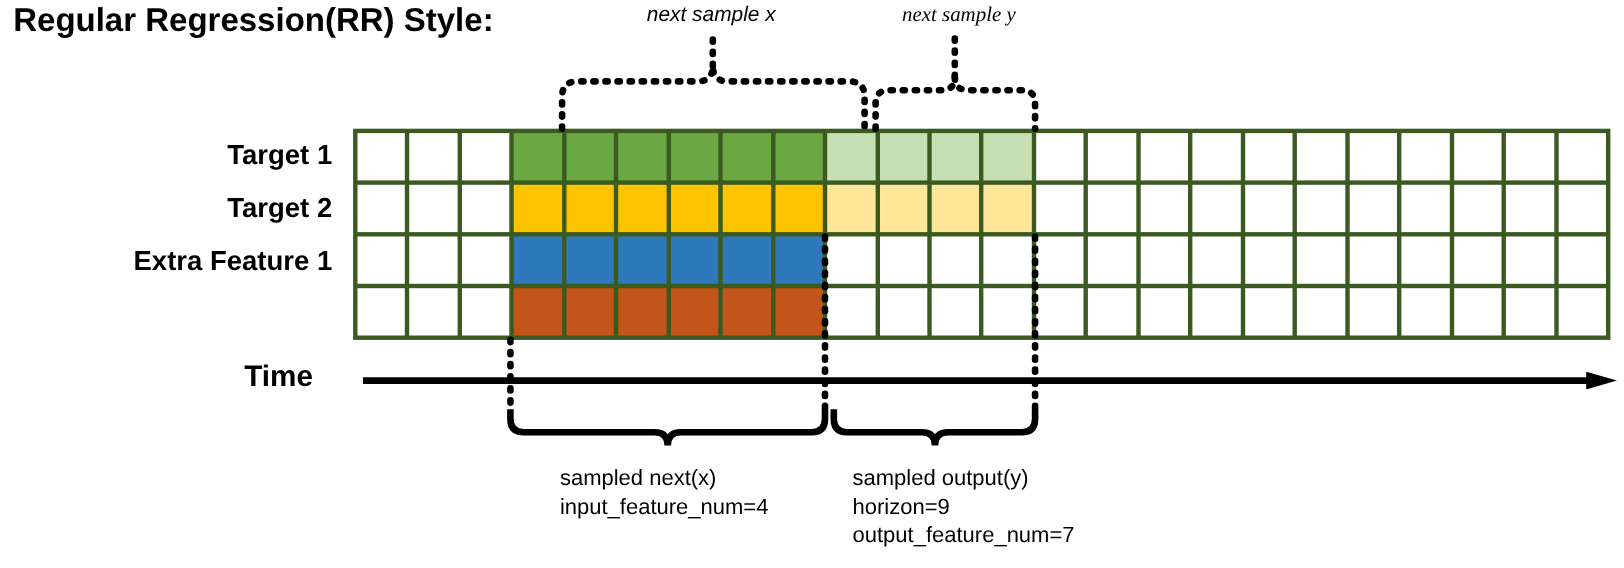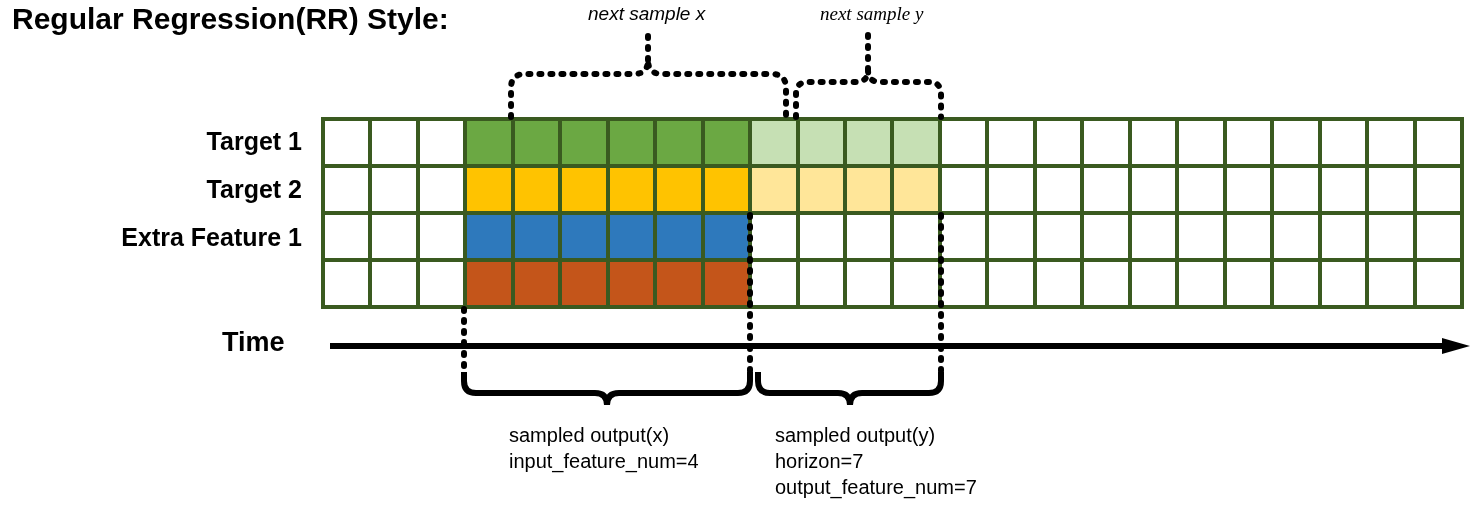--- a/index.html
+++ b/index.html
@@ -177,26 +177,26 @@
 <div class="abs" id="time-label">Time</div>
 <svg class="abs" id="time-axis" viewBox="0 0 1140 16">
   <line x1="0" y1="8" x2="1118" y2="8" stroke="#000" stroke-width="6"></line>
   <polygon points="1112,0 1140,8 1112,16" fill="#000"></polygon>
 </svg>
 
 <div class="abs caption-italic" id="cap-next-x">next sample x</div>
 <div class="abs caption-italic" id="cap-next-y">next sample y</div>
 
 <div class="abs note" id="note-x">
-  <div>sampled output(x)</div>
+  <div>sampled next(x)</div>
   <div>input_feature_num=4</div>
 </div>
 <div class="abs note" id="note-y">
   <div>sampled output(y)</div>
-  <div>horizon=7</div>
+  <div>horizon=9</div>
   <div>output_feature_num=7</div>
 </div>
 
 <svg class="abs" id="overlay" viewBox="0 0 1476 516">
 
   <g fill="none" stroke="#000" stroke-width="6" stroke-linecap="round" stroke-dasharray="2 9">
     <path d="M511,117 L511,88 Q511,74 525,74 L634,74 Q648,74 648,60
              Q648,74 662,74 L772,74 Q786,74 786,88 L786,117"></path>
   </g>
 

